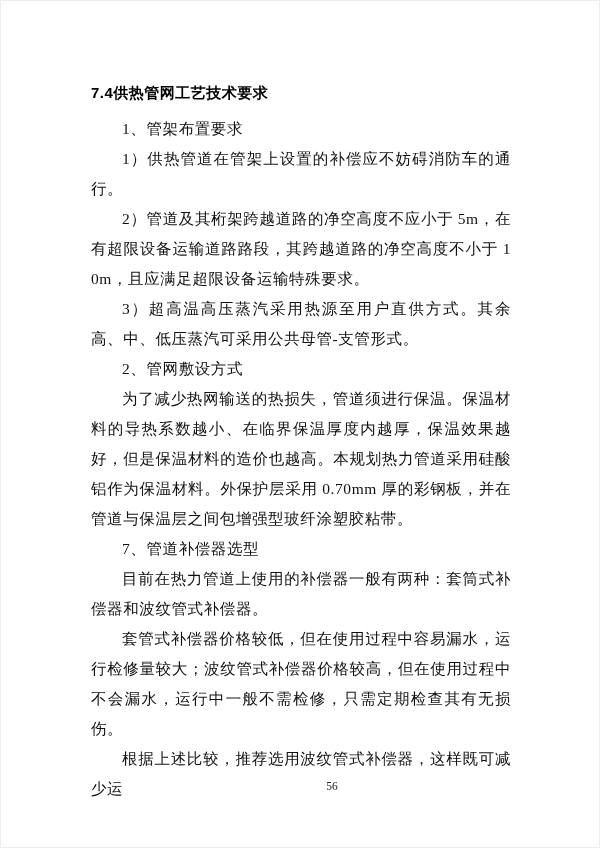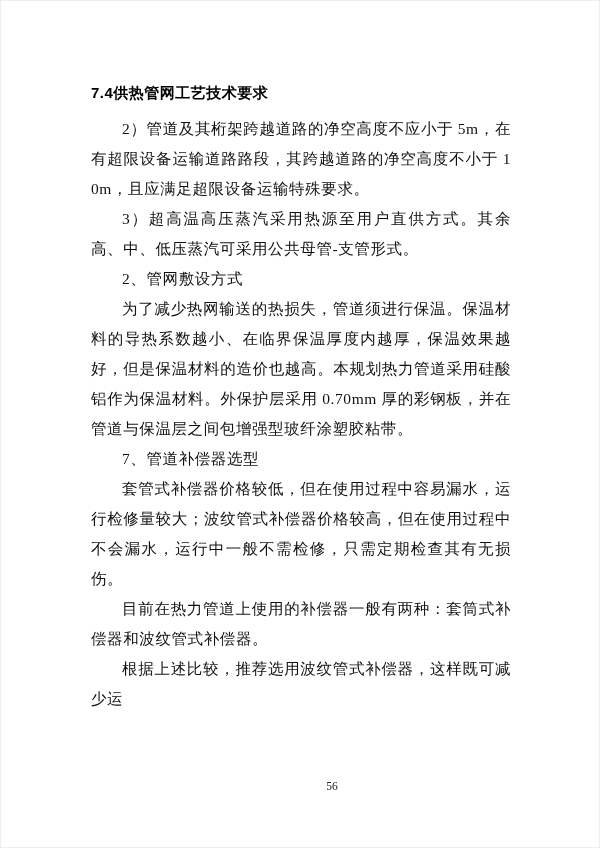--- a/index.html
+++ b/index.html
@@ -49,24 +49,26 @@
     padding-left: 32px;
   }
 </style>
 </head>
 <body>
 
 <div class="page">
   <h1 class="doc-title">7.4供热管网工艺技术要求</h1>
 
   <div class="doc-body">
+    <p>1、管架布置要求</p>
+    <p>1）供热管道在管架上设置的补偿应不妨碍消防车的通行。</p>
     <p>2）管道及其桁架跨越道路的净空高度不应小于 5m，在有超限设备运输道路路段，其跨越道路的净空高度不小于 10m，且应满足超限设备运输特殊要求。</p>
     <p>3）超高温高压蒸汽采用热源至用户直供方式。其余高、中、低压蒸汽可采用公共母管-支管形式。</p>
     <p>2、管网敷设方式</p>
     <p>为了减少热网输送的热损失，管道须进行保温。保温材料的导热系数越小、在临界保温厚度内越厚，保温效果越好，但是保温材料的造价也越高。本规划热力管道采用硅酸铝作为保温材料。外保护层采用 0.70mm 厚的彩钢板，并在管道与保温层之间包增强型玻纤涂塑胶粘带。</p>
     <p>7、管道补偿器选型</p>
+    <p>目前在热力管道上使用的补偿器一般有两种：套筒式补偿器和波纹管式补偿器。</p>
     <p>套管式补偿器价格较低，但在使用过程中容易漏水，运行检修量较大；波纹管式补偿器价格较高，但在使用过程中不会漏水，运行中一般不需检修，只需定期检查其有无损伤。</p>
-    <p>目前在热力管道上使用的补偿器一般有两种：套筒式补偿器和波纹管式补偿器。</p>
     <p>根据上述比较，推荐选用波纹管式补偿器，这样既可减少运</p>
   </div>
 
   <div class="page-footer">56</div>
 </div>
 
 </body></html>

